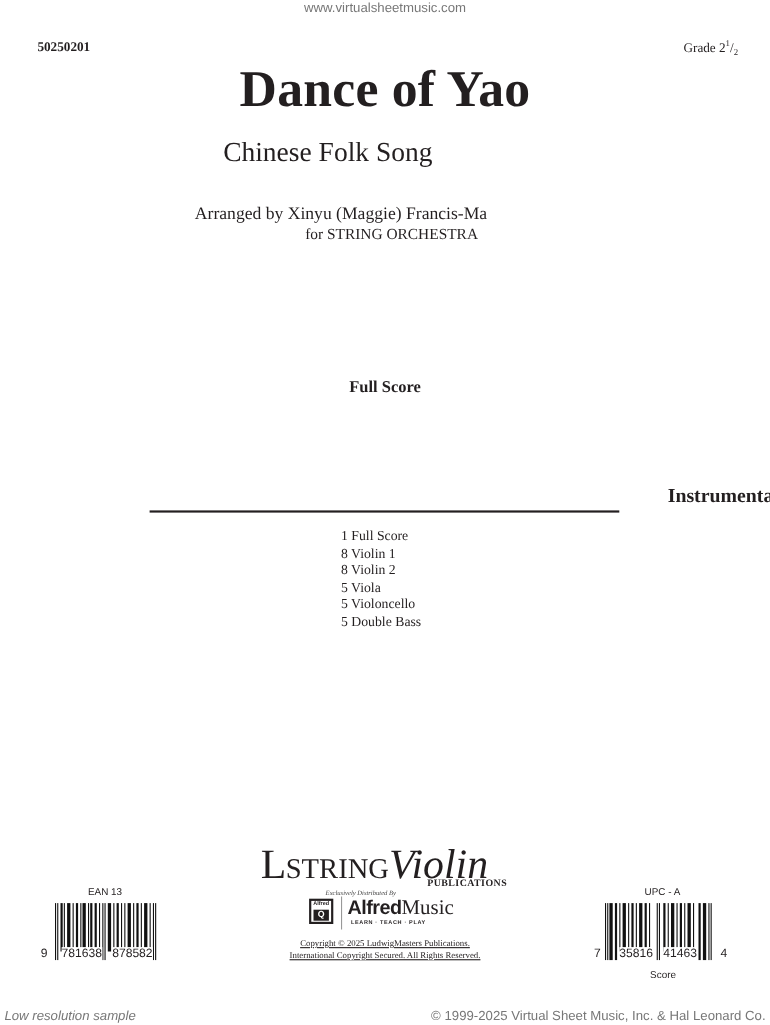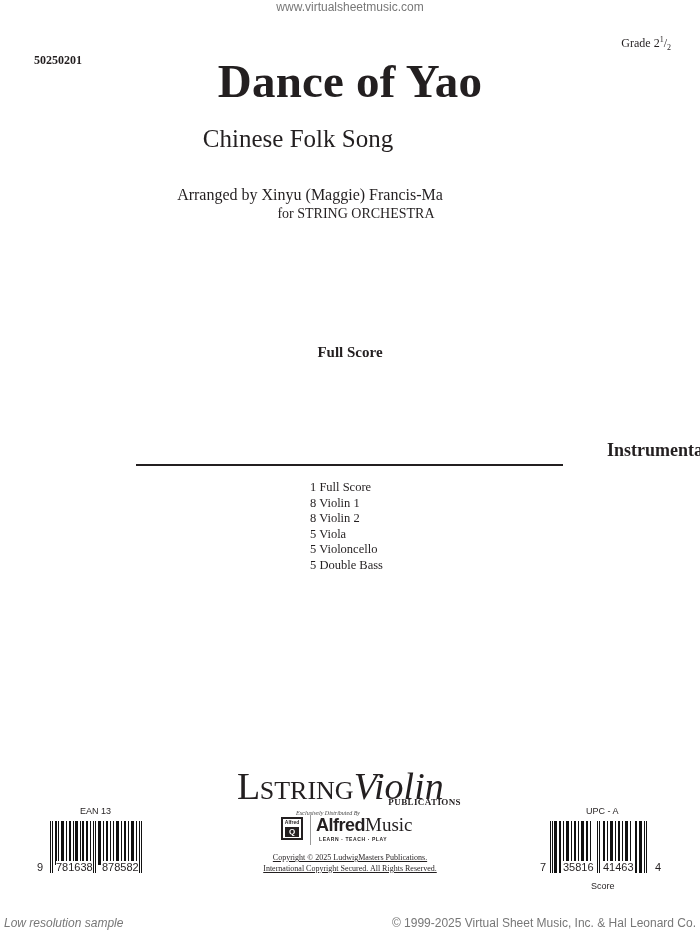--- a/index.html
+++ b/index.html
@@ -1,20 +1,20 @@
 <!DOCTYPE html>
 <html><head>
 <meta charset="utf-8">
 <style>
   * { margin:0; padding:0; box-sizing:border-box; }
   html, body { width:700px; height:932px; background:#ffffff; overflow:hidden; }
   body { position:relative; font-family:"Liberation Serif", "DejaVu Serif", serif; color:#231f20; }
   .abs { position:absolute; }
   .watermark-top { top:0; left:0; width:700px; text-align:center; font-family:"Liberation Sans", sans-serif; font-size:12px; color:#777; line-height:14px; }
-  .catalog { top:35px; left:34px; font-size:12px; font-weight:bold;margin-top:18px; }
+  .catalog { top:35px; left:34px; font-size:12px; font-weight:bold; }
   .grade { top:35px; right:29px; font-size:12px; }
   .grade sup, .grade sub { font-size:8px; }
   .title { top:52px; left:0; width:700px; text-align:center; font-size:47px; font-weight:bold; line-height:58px; letter-spacing:0.2px; }
   .subtitle { top:124px; left:0; width:596px; text-align:center; font-size:25px; line-height:30px; }
   .arranger { top:184px; left:0; width:620px; text-align:center; font-size:16px; line-height:22px; }
   .for-line { top:206px; left:0; width:700px; text-align:center; font-size:14px; line-height:16px;padding-left:12px; }
   .fullscore { top:343px; left:0; width:700px; text-align:center; font-size:15px; font-weight:bold; line-height:18px; }
   .instr-head { top:439px; left:0; width:700px; text-align:right; font-size:18px; font-weight:bold; line-height:22px;margin-left:33px; }
   .instr-rule { top:464px; left:136px; width:427px; height:2px; background:#231f20; }
   .instr-list { top:480px; left:310px; font-size:12.5px; line-height:15.5px; list-style:none; }

